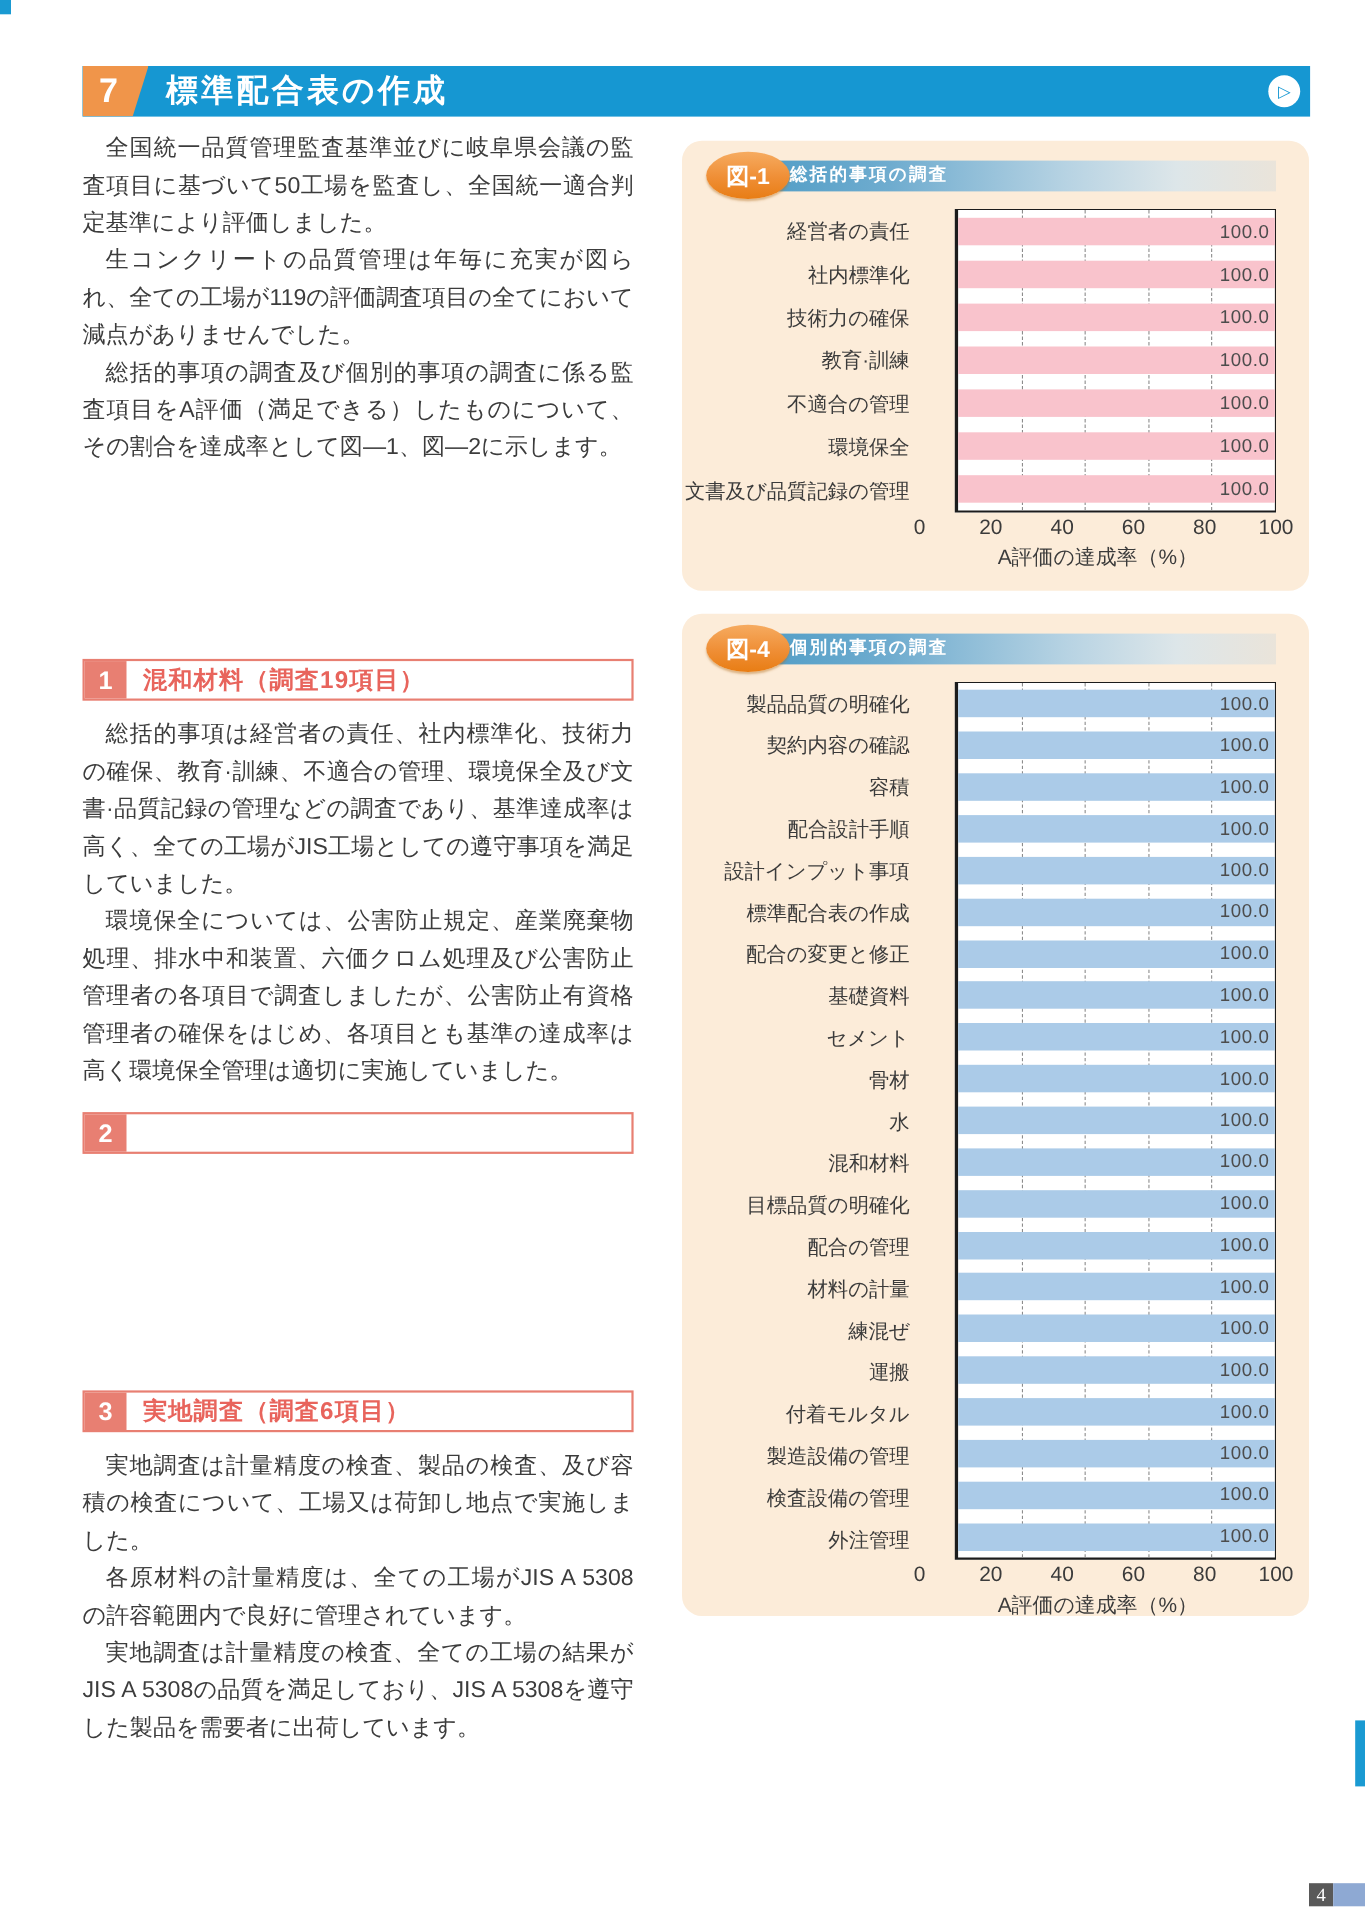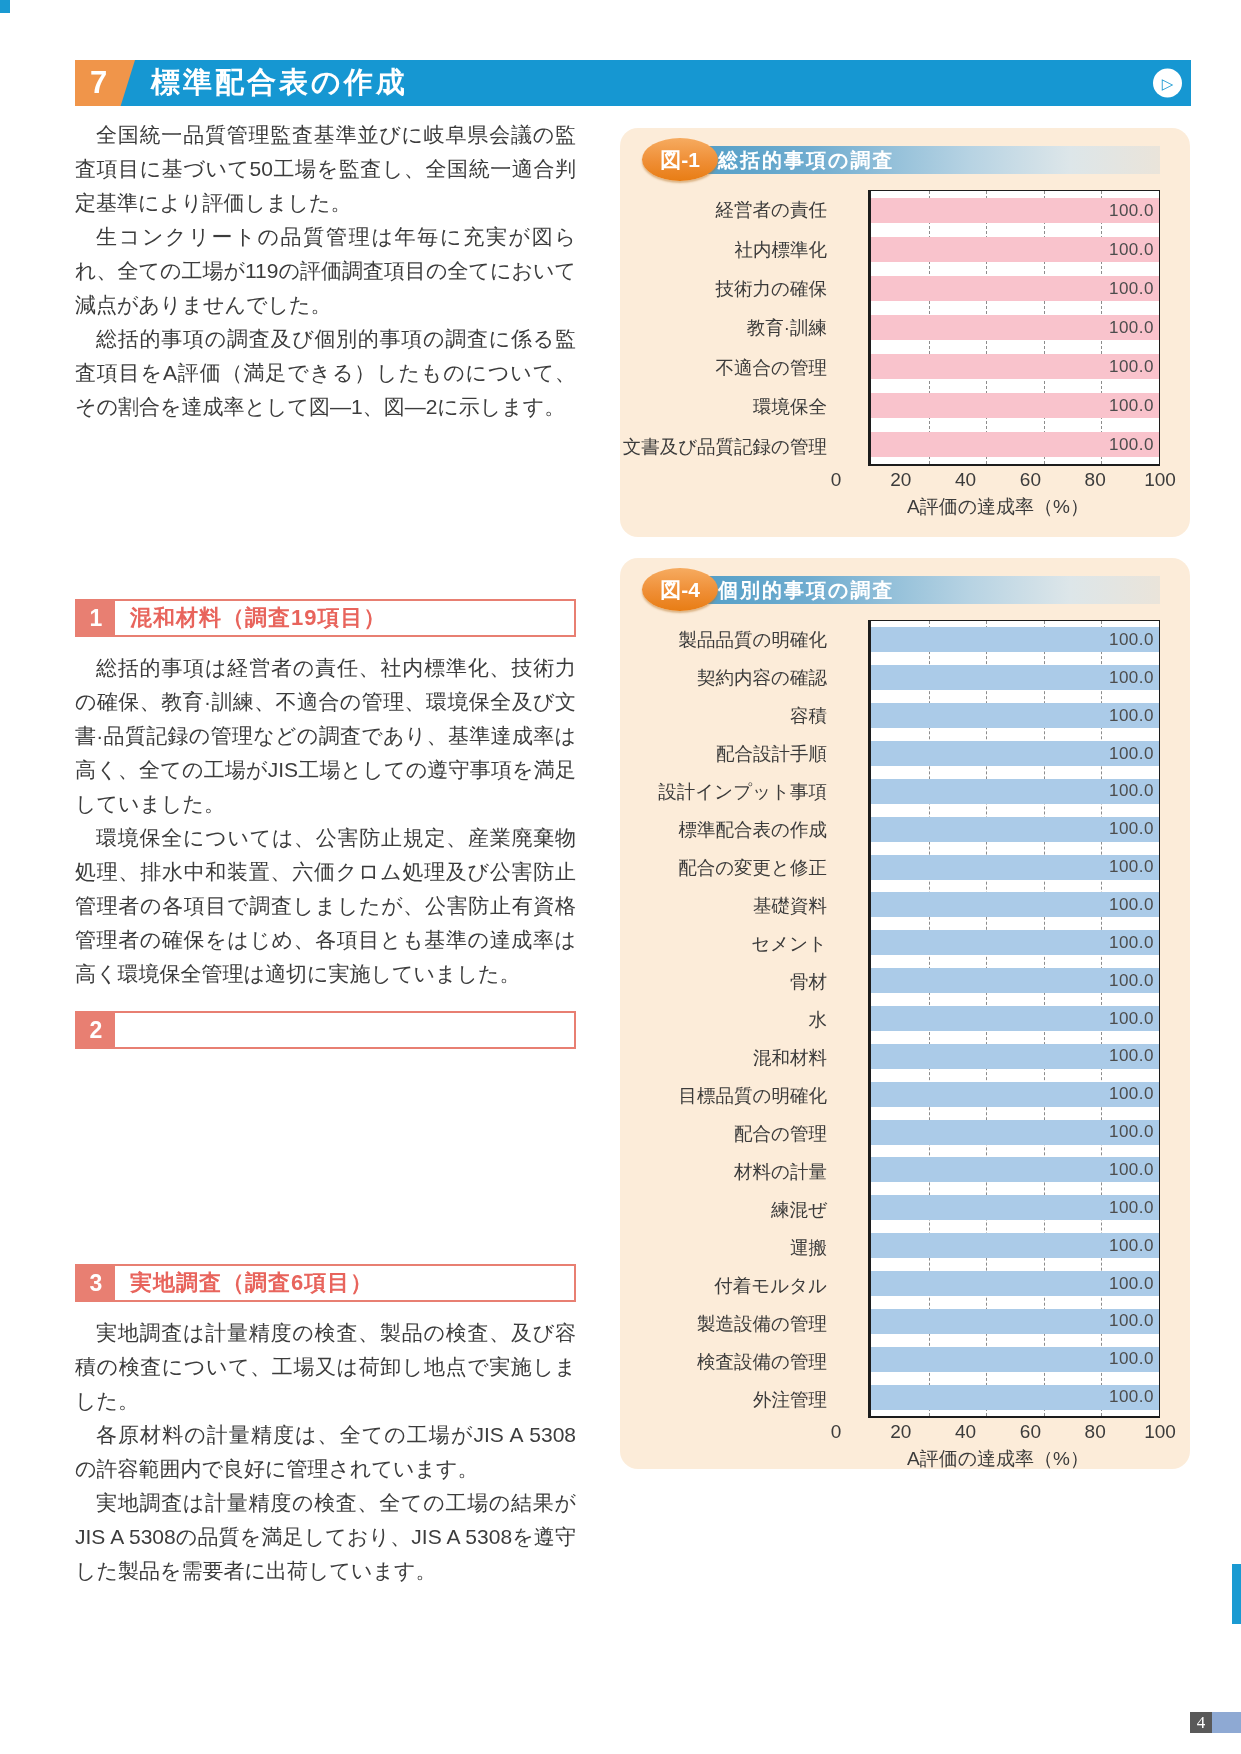--- a/index.html
+++ b/index.html
@@ -28,21 +28,21 @@
   .sec-head .label { color:#e8645c; font-size:22px; font-weight:bold; display:flex; align-items:center; padding-left:15px; letter-spacing:1px; }
 
   
   .fig-panel { position:absolute; left:620px; width:570px; background:#fcecd9; border-radius:18px; padding:16px 30px 0 10px; }
   .fig-panel.f1 { top:128px; height:409px; }
   .fig-panel.f2 { top:558px; height:911px; }
 
   .fig-header { position:relative; height:28px; margin:2px 0 16px 30px; }
   .fig-header .bar { position:absolute; left:0; right:0; top:0; height:28px;
       background:linear-gradient(90deg,#4a9ac4 0%,#6faccf 30%,#b7d3e3 62%,#dde6e9 82%,#eae4da 100%);
-      color:#fff; font-size:20px; font-weight:bold; line-height:28px; padding-left:58px; letter-spacing:2px; }
+      color:#fff; font-size:16px; font-weight:bold; line-height:28px; padding-left:58px; letter-spacing:2px; }
   .fig-header .badge { position:absolute; left:-18px; top:-8px; width:76px; height:43px; border-radius:50%;
       background:linear-gradient(180deg,#f6ab60 0%,#ef8e35 55%,#e87d14 100%);
       box-shadow:0 2px 2px rgba(180,110,30,.45);
       color:#fff; font-size:21px; font-weight:bold; display:flex; align-items:center; justify-content:center; }
 
   .chart { display:flex;gap:32px; }
   .f1 .chart { height:276px; }
   .f2 .chart { height:798px; }
   .chart .labels { width:206px; display:flex; flex-direction:column; }
   .chart .labels div { flex:1; display:flex; align-items:center; justify-content:flex-end; padding-right:9px;

